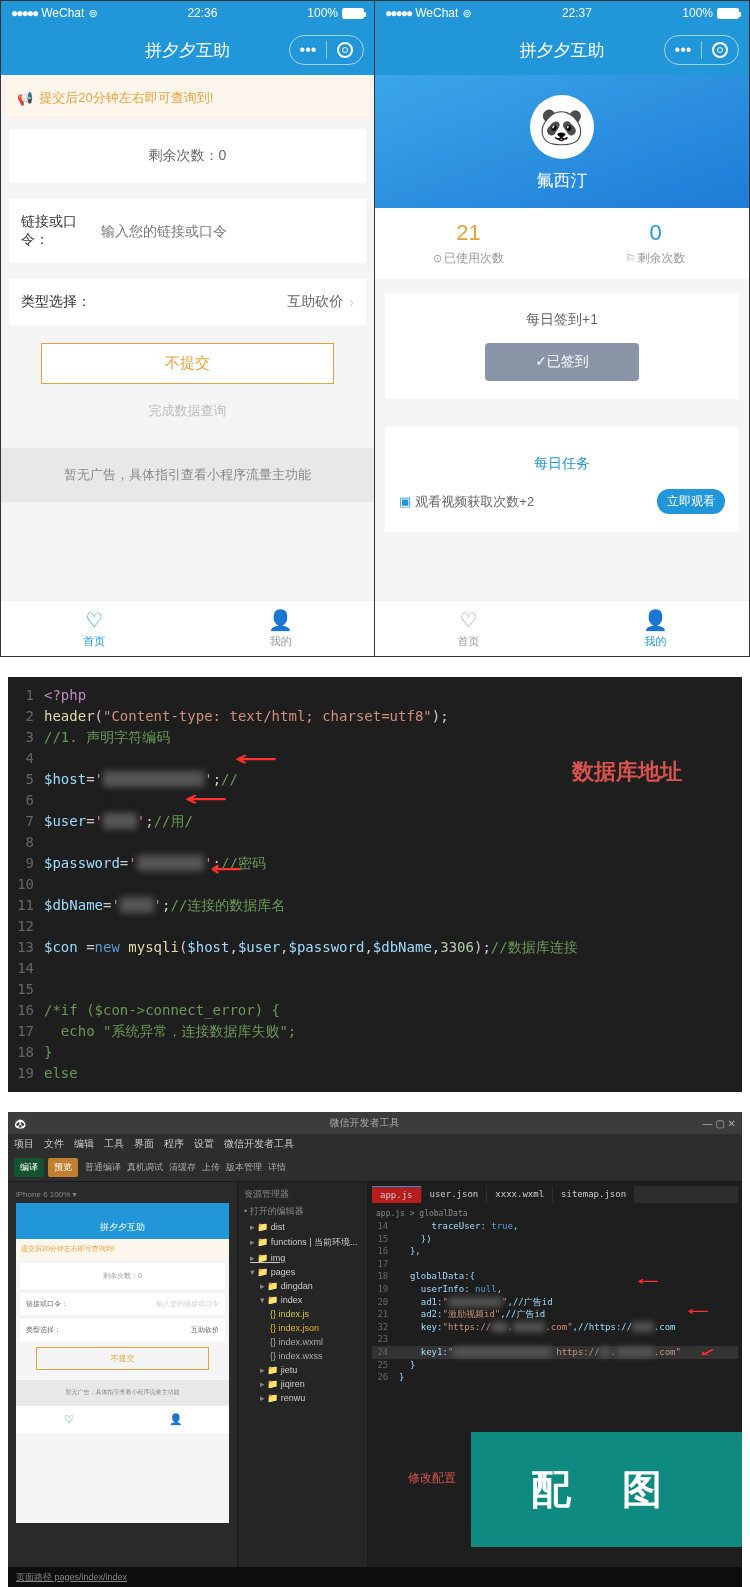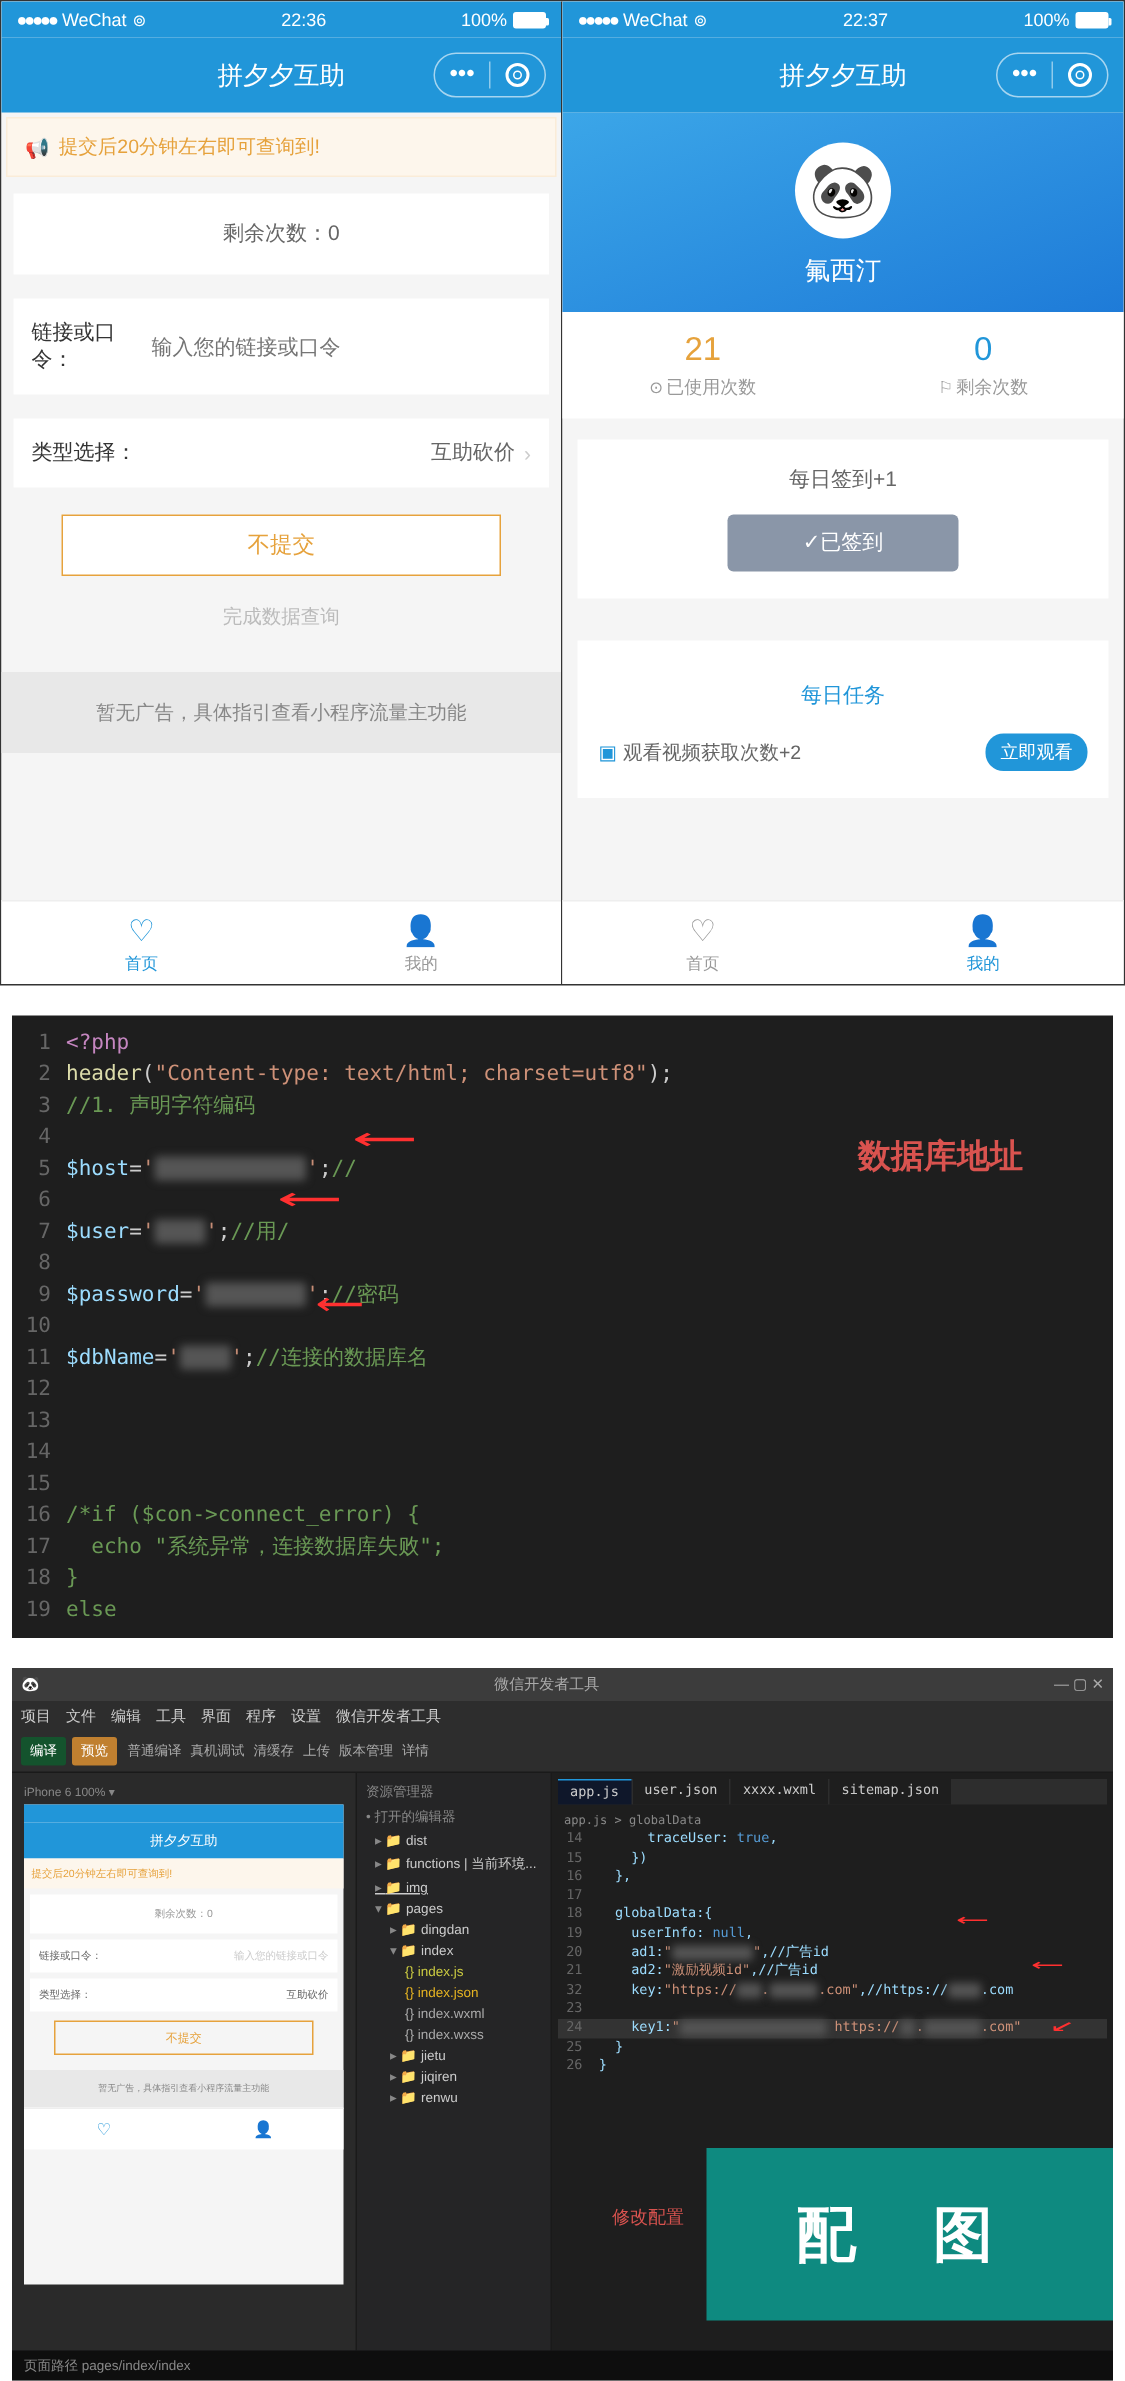--- a/index.html
+++ b/index.html
@@ -104,24 +104,24 @@
 .ide-tree { width: 130px; background: #252526; padding: 4px; font-size: 9px; color: #ccc; border-right: 1px solid #1a1a1a; overflow: hidden; }
 .tree-item { padding: 2px 0 2px 8px; white-space: nowrap; }
 .tree-folder::before { content: '▸ '; color: #888; }
 .tree-folder.open::before { content: '▾ '; }
 .tree-file { padding-left: 18px; color: #aaa; }
 .tree-file.js { color: #cbcb41; }
 .tree-file.json { color: #e6b422; }
 .ide-editor { flex: 1; background: #1e1e1e; padding: 4px; font-family: Consolas, monospace; font-size: 9px; position: relative; }
 .ed-tabs { display: flex; gap: 1px; background: #2d2d2d; margin-bottom: 4px; }
 .ed-tab { background: #1e1e1e; padding: 3px 8px; font-size: 9px; color: #ccc; }
-.ed-tab.active { background: #0f172a; border-top: 1px solid #2196d9; }
+.ed-tab.active { background: #b91c1c; border-top: 1px solid #2196d9; }
 .ed-line { white-space: pre; line-height: 1.4; }
 .hl-line { background: #333; }
-.ide-statusbar { position: absolute; bottom: 0; left: 0; right: 0; background: #0e0e0e; height: 20px; font-size: 9px; color: #888; display: flex; align-items: center; padding: 0 8px; }
+.ide-statusbar { position: absolute; bottom: 0; left: 0; right: 0; background: #0e0e0e; height: 20px; font-size: 9px; color: #888; display: flex; align-items: center; padding: 0 8px; text-decoration: underline; }
 
 .overlay-badge { position: absolute; right: 0; bottom: 40px; background: #0e8a80; color: #fff; font-size: 40px; font-weight: bold; padding: 30px 60px; letter-spacing: 20px; }
 </style>
 </head>
 <body>
 
 <div class="phones">
 
   <div class="phone">
     <div class="status-bar">
@@ -300,20 +300,21 @@
       <div class="code-line">
         <span class="line-num">11</span>
         <span class="code"><span class="c-var">$dbName</span>=<span class="c-str">'<span class="blur">████</span>'</span>;<span class="c-cmt">//连接的数据库名</span></span>
       </div>
       <div class="code-line">
         <span class="line-num">12</span>
         <span class="code"></span>
       </div>
       <div class="code-line">
         <span class="line-num">13</span>
+        <span class="code"><span class="c-var">$con</span> =<span class="c-blue">new</span> <span class="c-fn">mysqli</span>(<span class="c-var">$host</span>,<span class="c-var">$user</span>,<span class="c-var">$password</span>,<span class="c-var">$dbName</span>,<span class="c-num">3306</span>);<span class="c-cmt">//数据库连接</span></span>
       </div>
       <div class="code-line">
         <span class="line-num">14</span>
         <span class="code"></span>
       </div>
       <div class="code-line">
         <span class="line-num">15</span>
         <span class="code"></span>
       </div>
       <div class="code-line">

